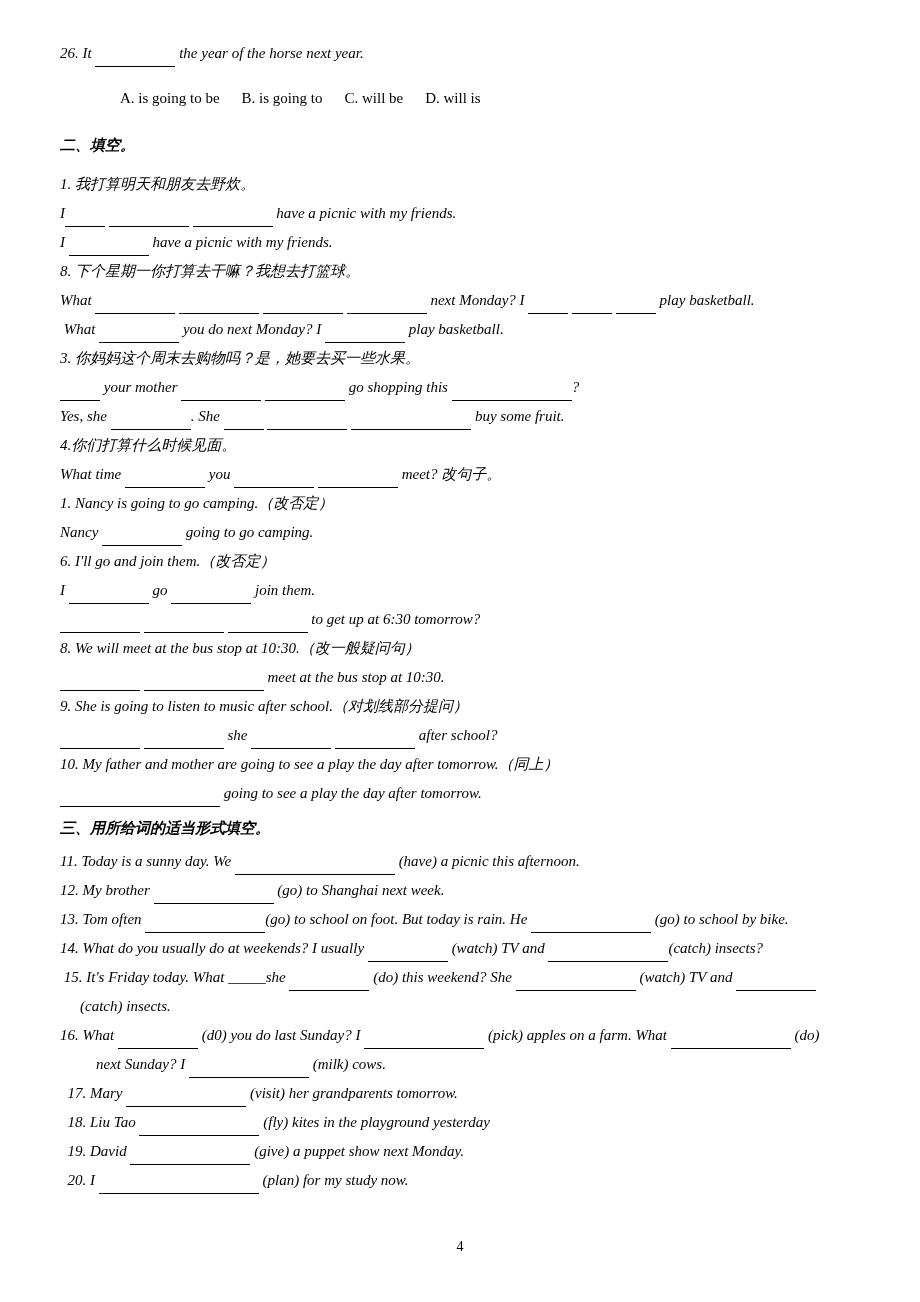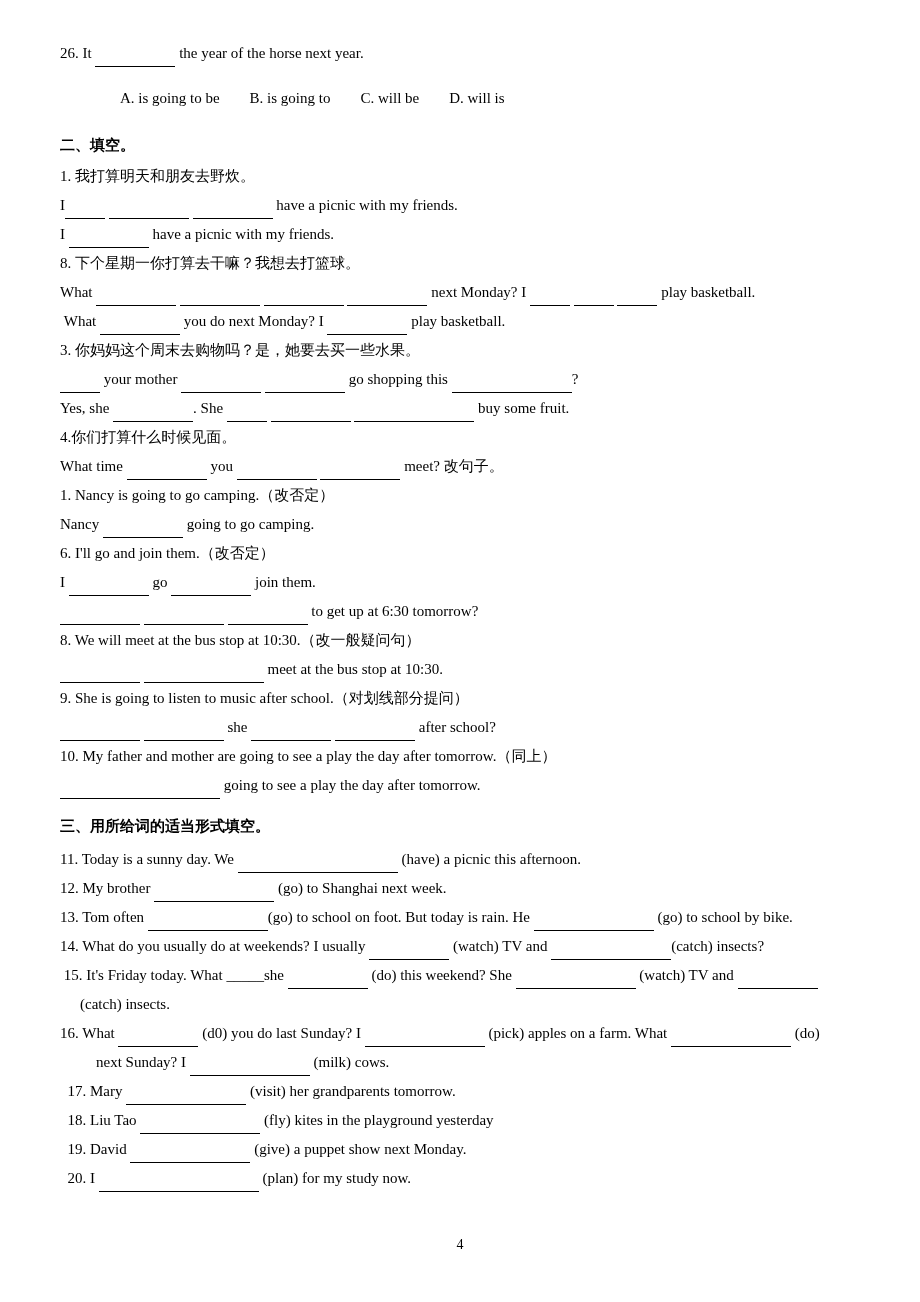--- a/index.html
+++ b/index.html
@@ -15,52 +15,53 @@
       width: 920px;
       min-height: 1302px;
       padding: 40px 60px 60px 60px;
       line-height: 1.8;
     }
     .question-26 {
       margin-bottom: 18px;
     }
     .options-row {
       display: flex;
-      gap: 30px;
+      gap: 22px;
       margin-left: 60px;
       margin-bottom: 20px;
     }
     .section-title {
       font-weight: bold;
-      margin-bottom: 4px;
+      margin-bottom: 12px;
       margin-top: 6px;
     }
     .blank {
       display: inline-block;
       border-bottom: 1px solid #000;
       min-width: 60px;
       height: 1.2em;
       vertical-align: bottom;
     }
     .blank-sm { min-width: 40px; }
     .blank-md { min-width: 80px; }
     .blank-lg { min-width: 120px; }
     .blank-xl { min-width: 160px; }
     .section3-title {
       font-weight: bold;
-      margin-top: 14px;
+      margin-top: 8px;
       margin-bottom: 6px;
     }
     .page-number {
       text-align: center;
       margin-top: 40px;
       font-size: 14px;
     }
     p {
       margin-bottom: 2px;
+      font-style: italic;
     }
   </style>
 </head>
 <body>
 
 <div>
   <p class="question-26">
     <span>26. It</span>
     <span class="blank blank-md"></span>
     <span>the year of the horse next year.</span>

